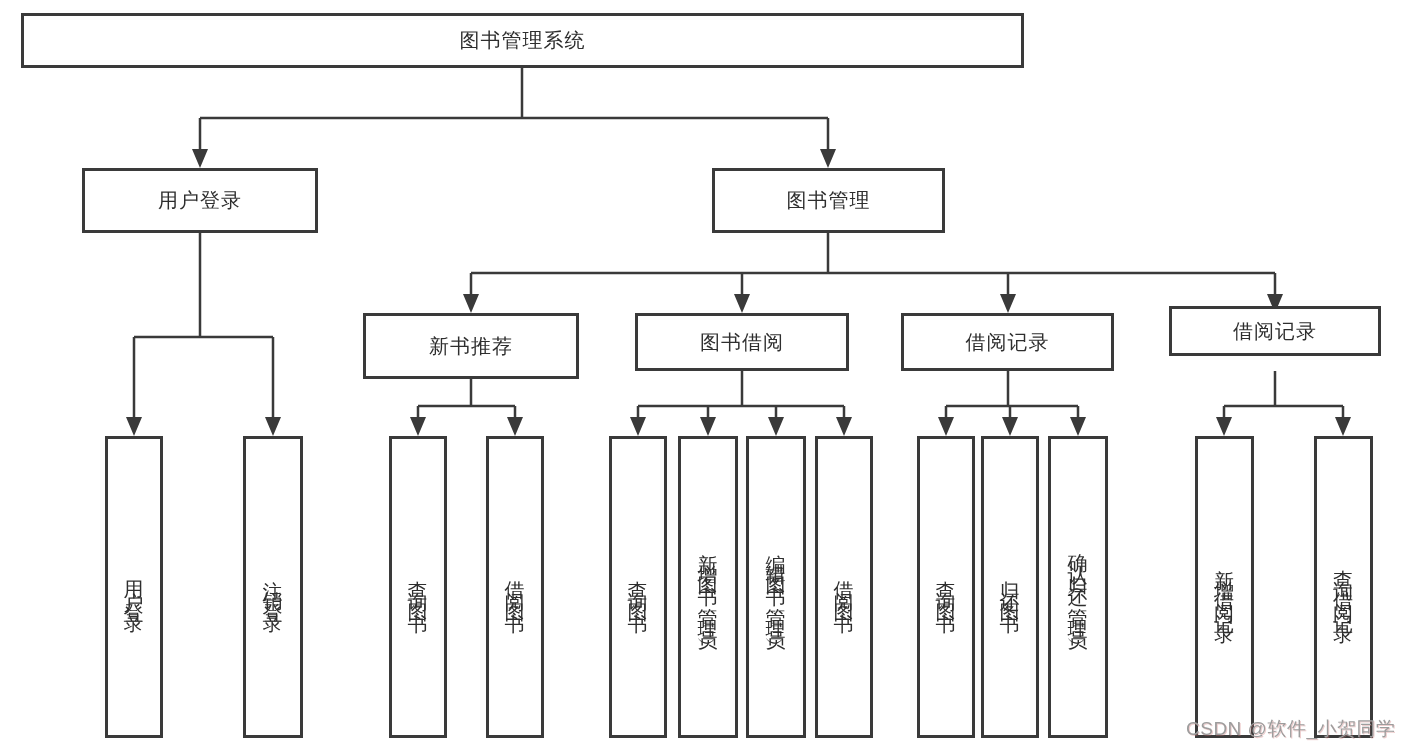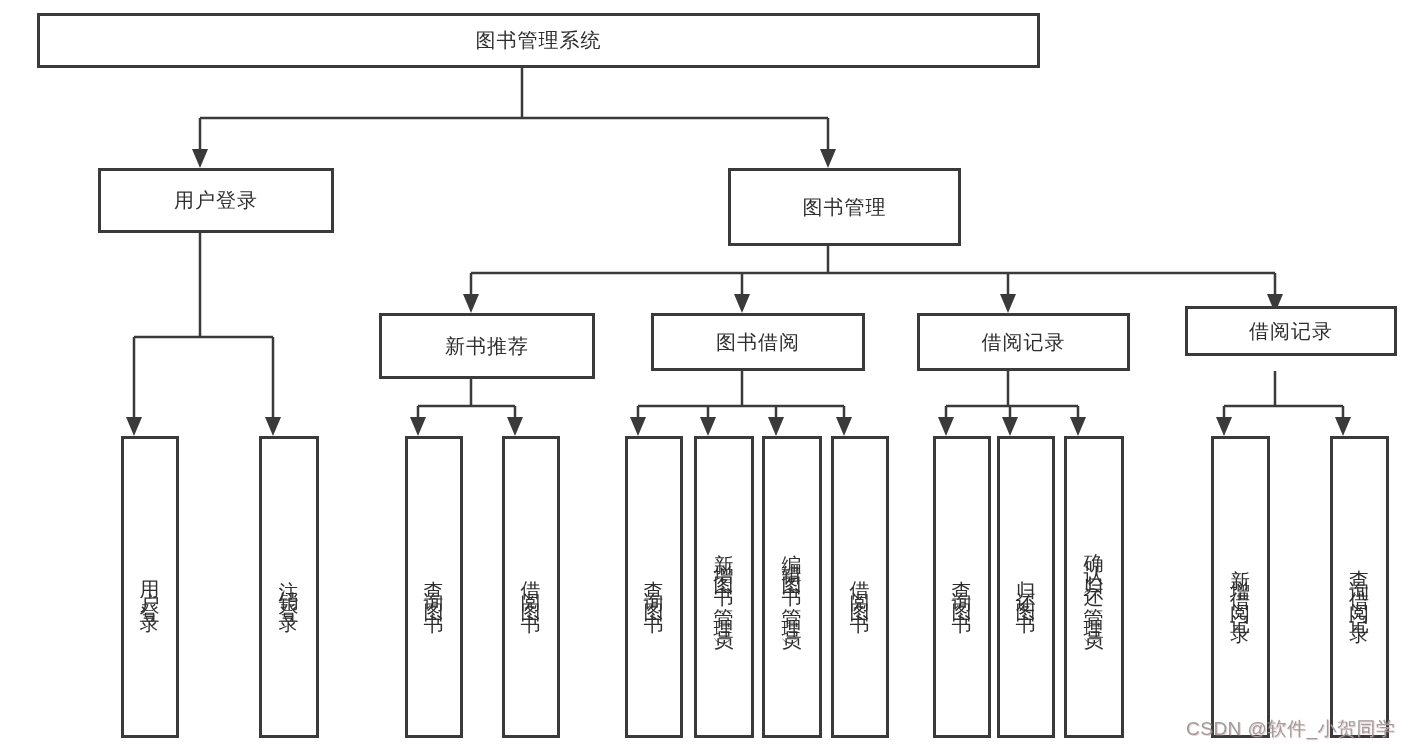--- a/index.html
+++ b/index.html
@@ -14,21 +14,20 @@
   .node {
     position:absolute;
     box-sizing:border-box;
     border:3px solid #3a3a3a;
     background:#ffffff;
     display:flex;
     align-items:center;
     justify-content:center;
     color:#2e2e2e;
     z-index:2;
-    margin-left:16px;
   }
   .hbox { font-size:20px; letter-spacing:1px; white-space:nowrap; }
   .vbox {
     writing-mode:vertical-rl;
     text-orientation:mixed;
     font-size:20px;
     letter-spacing:11px;
     line-height:1;
   }
   .watermark {
@@ -81,21 +80,21 @@
 
     <g>
       <path d="M1275 371 V406 M1224 406 H1343 M1224 406 V418 M1343 406 V418" fill="none" stroke="#3a3a3a" stroke-width="2.5"></path>
       <path d="M1216 417 H1232 L1224 436 Z M1335 417 H1351 L1343 436 Z" fill="#3a3a3a"></path>
     </g>
   </svg>
 
   <div class="node hbox" style="left:21px;top:13px;width:1003px;height:55px">图书管理系统</div>
 
   <div class="node hbox" style="left:82px;top:168px;width:236px;height:65px">用户登录</div>
-  <div class="node hbox" style="left:712px;top:168px;width:233px;height:78px">图书管理</div>
+  <div class="node hbox" style="left:712px;top:168px;width:233px;height:65px">图书管理</div>
 
   <div class="node hbox" style="left:363px;top:313px;width:216px;height:66px">新书推荐</div>
   <div class="node hbox" style="left:635px;top:313px;width:214px;height:58px">图书借阅</div>
   <div class="node hbox" style="left:901px;top:313px;width:213px;height:58px">借阅记录</div>
   <div class="node hbox" style="left:1169px;top:306px;width:212px;height:50px">借阅记录</div>
 
   <div class="node vbox" style="left:105px;top:436px;width:58px;height:302px">用户登录</div>
   <div class="node vbox" style="left:243px;top:436px;width:60px;height:302px">注销登录</div>
 
   <div class="node vbox" style="left:389px;top:436px;width:58px;height:302px">查询图书</div>

